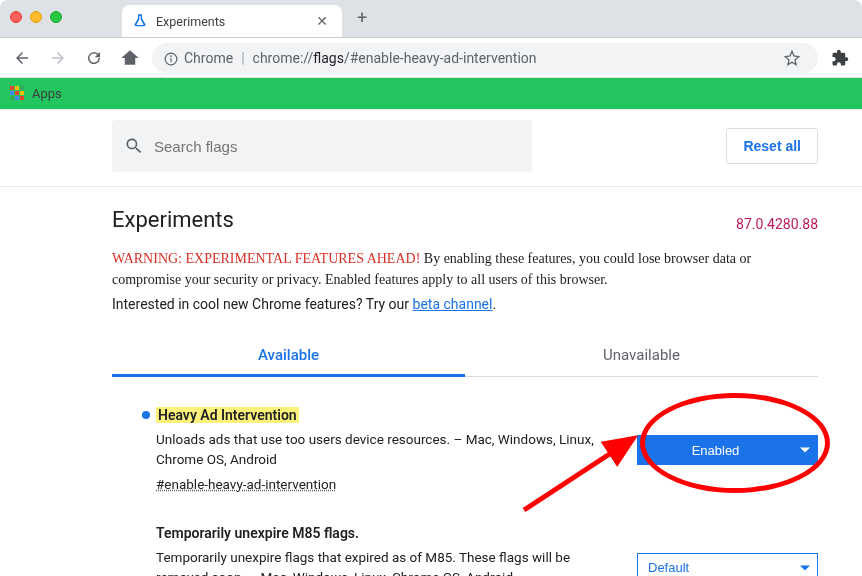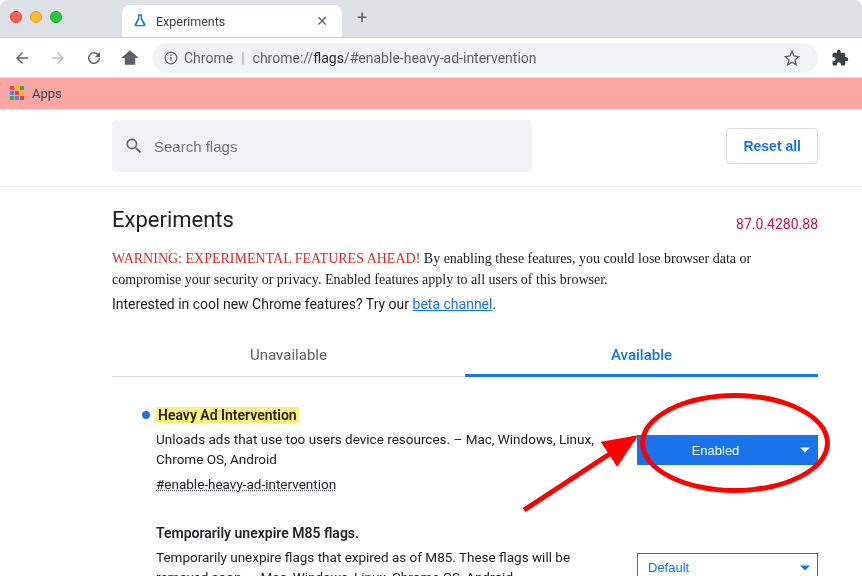--- a/index.html
+++ b/index.html
@@ -17,28 +17,28 @@
 .tab-favicon { width: 16px; height: 16px; margin-right: 8px; }
 .tab-title { font-size: 12.5px; color: #3c4043; flex: 1; }
 .tab-close { font-size: 14px; color: #5f6368; cursor: pointer; }
 .newtab { width: 28px; height: 28px; display: flex; align-items: center; justify-content: center; color:#5f6368; font-size: 18px; margin-left: 6px; align-self: center; margin-bottom: 2px; cursor: pointer; }
 
 
 .toolbar { height: 40px; background: #fff; display: flex; align-items: center; padding: 0 8px; gap: 8px; border-bottom: 1px solid #e0e0e0; }
 .navbtn { width: 28px; height: 28px; display:flex; align-items:center; justify-content:center; color:#5f6368; cursor: pointer; border-radius: 50%; }
 .navbtn.disabled { color:#bdc1c6; }
 .omnibox { flex: 1; height: 30px; background: #f1f3f4; border-radius: 16px; display: flex; align-items: center; padding: 0 12px; gap: 8px; font-size: 14px; color: #202124; }
-.omnibox .secure { color:#5f6368; display:flex; align-items:center; gap:6px; }
+.omnibox .secure { color:#5f6368; display:flex; align-items:flex-end; gap:6px; }
 .omnibox .divider { color:#9aa0a6; }
 .omnibox .urlpath { color:#5f6368; }
 .omnibox .urlscheme { color:#202124; }
 .star { margin-left:auto; }
 
 
-.bookmarks { height: 32px; background:#fca5a5; display:flex; align-items:center; padding:0 10px; gap:6px; border-bottom:1px solid #e8eaed; font-size:13px; color:#3c4043;}
+.bookmarks { height: 32px; background:#22c55e; display:flex; align-items:center; padding:0 10px; gap:6px; border-bottom:1px solid #e8eaed; font-size:13px; color:#3c4043;}
 .apps-icon { width:16px;height:16px; display:grid; grid-template-columns:repeat(3,4px); grid-template-rows:repeat(3,4px); gap:1px; }
 .apps-icon span{ width:4px;height:4px; }
 .apps-icon span:nth-child(1){background:#ea4335}
 .apps-icon span:nth-child(2){background:#fbbc04}
 .apps-icon span:nth-child(3){background:#34a853}
 .apps-icon span:nth-child(4){background:#4285f4}
 .apps-icon span:nth-child(5){background:#ea4335}
 .apps-icon span:nth-child(6){background:#fbbc04}
 .apps-icon span:nth-child(7){background:#34a853}
 .apps-icon span:nth-child(8){background:#4285f4}
@@ -189,22 +189,22 @@
 
     <p class="warning">
       <span class="red">WARNING: EXPERIMENTAL FEATURES AHEAD!</span><span> By enabling these features, you could lose browser data or compromise your security or privacy. Enabled features apply to all users of this browser.</span>
     </p>
 
     <p class="interest">
       <span>Interested in cool new Chrome features? Try our </span><a href="#">beta channel</a><span>.</span>
     </p>
 
     <div class="tabs">
+      <div class="tabitem active">Available</div>
       <div class="tabitem">Unavailable</div>
-      <div class="tabitem active">Available</div>
     </div>
 
     <div class="flag">
       <div class="flag-text">
         <div class="flag-title">
           <span class="bullet"></span>
           <span class="hl">Heavy Ad Intervention</span>
         </div>
         <div class="flag-desc">Unloads ads that use too users device resources. – Mac, Windows, Linux, Chrome OS, Android</div>
         <span class="flag-hash">#enable-heavy-ad-intervention</span>

